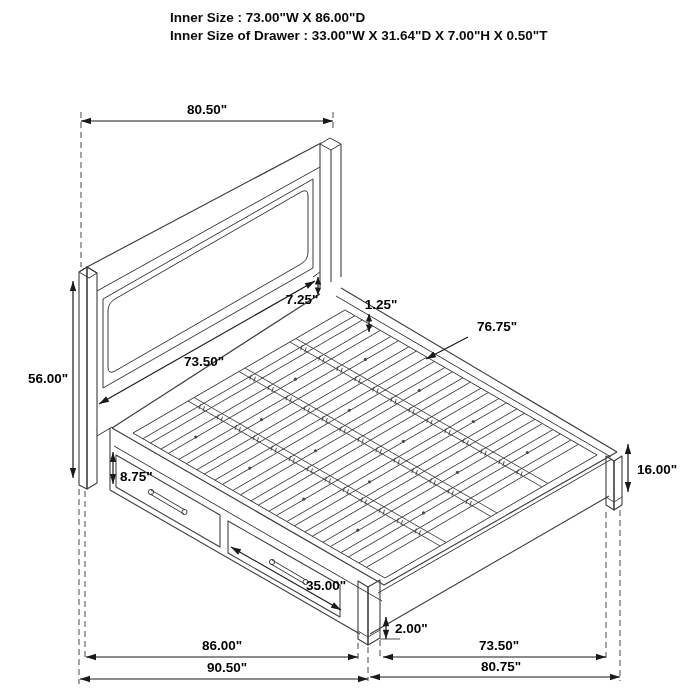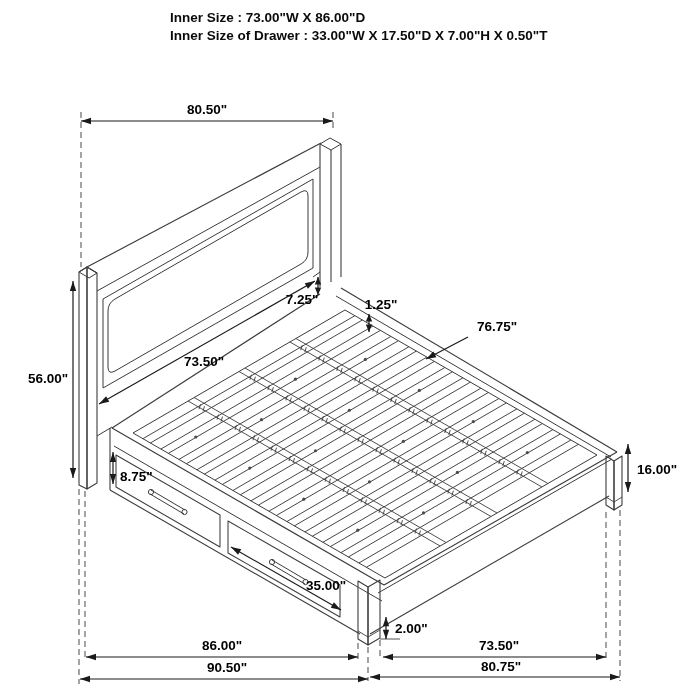--- a/index.html
+++ b/index.html
@@ -9,21 +9,21 @@
                font-size:13.5px;line-height:17.5px;white-space:nowrap;}
   svg{position:absolute;left:0;top:0;}
   svg text{font-family:"Liberation Sans",sans-serif;font-weight:bold;font-size:13.5px;fill:#000;}
 </style>
 </head>
 <body>
 
 <div class="stage">
   <div class="spec-header">
     <div>Inner Size : 73.00"W X 86.00"D</div>
-    <div>Inner Size of Drawer : 33.00"W X 17.50"D X 7.00"H X 0.50"T</div>
+    <div>Inner Size of Drawer : 33.00"W X 31.64"D X 7.00"H X 0.50"T</div>
   </div>
   <svg id="drawing" width="700" height="700" viewBox="0 0 700 700">
       <g>
         <line x1="188.12" y1="401.02" x2="440.12" y2="546.02" stroke="#3c3c3c" stroke-width="0.9"></line>
         <line x1="194.12" y1="397.52" x2="446.12" y2="542.52" stroke="#3c3c3c" stroke-width="0.9"></line>
         <line x1="239" y1="371.5" x2="491" y2="516.5" stroke="#3c3c3c" stroke-width="0.9"></line>
         <line x1="245" y1="368" x2="497" y2="513" stroke="#3c3c3c" stroke-width="0.9"></line>
         <line x1="289.88" y1="341.98" x2="541.88" y2="486.98" stroke="#3c3c3c" stroke-width="0.9"></line>
         <line x1="295.88" y1="338.48" x2="547.88" y2="483.48" stroke="#3c3c3c" stroke-width="0.9"></line>
         <line x1="142.9" y1="438.69642857142856" x2="354.9" y2="315.69642857142856" stroke="#3c3c3c" stroke-width="0.95"></line>

